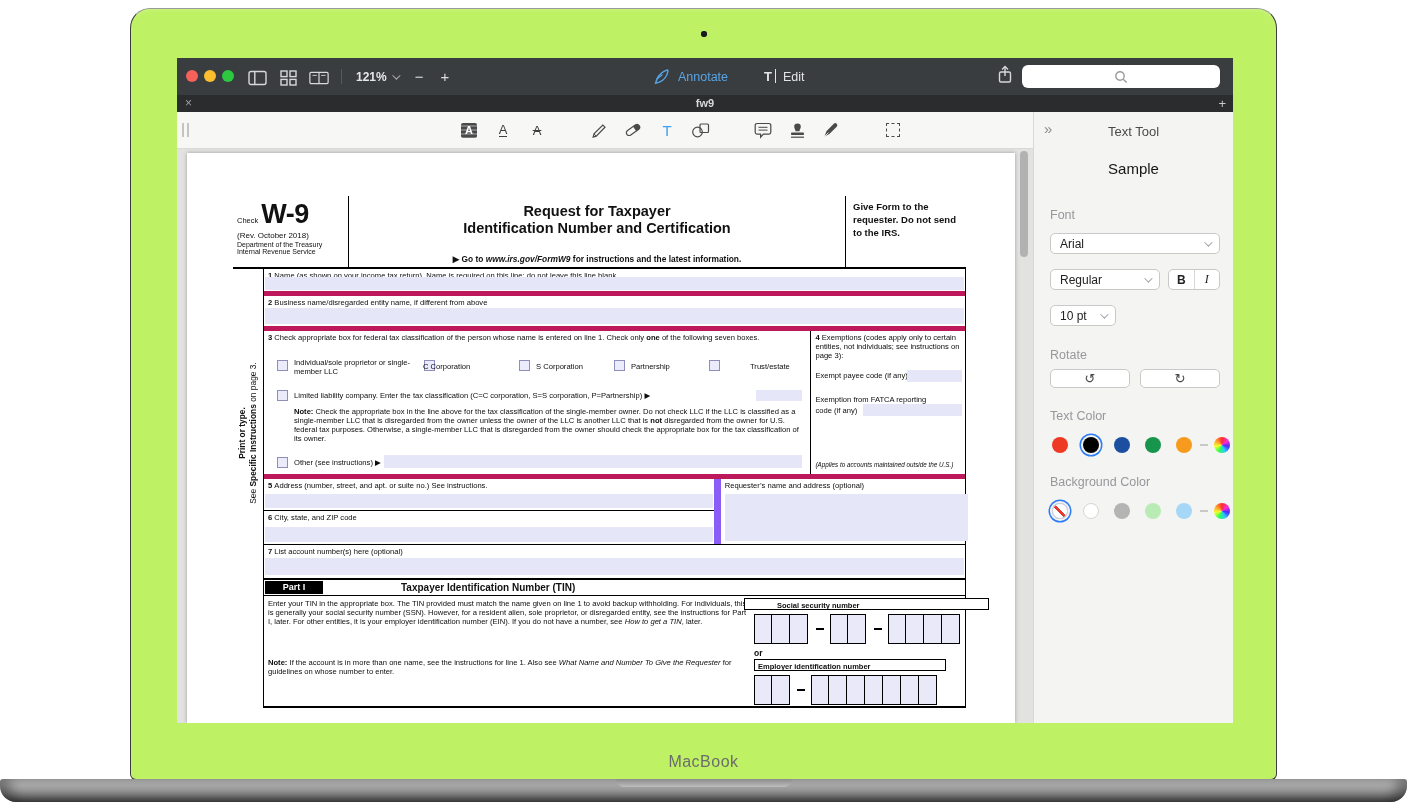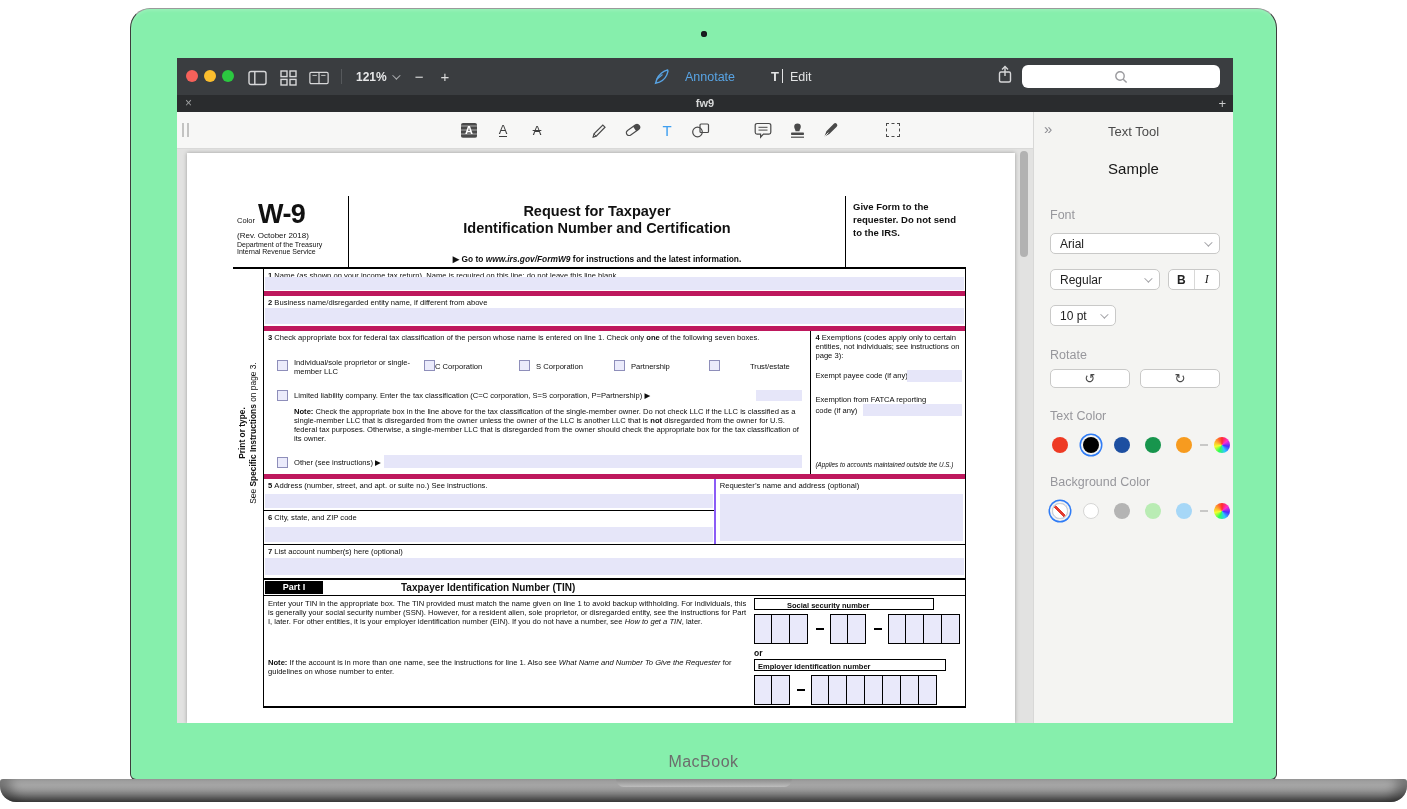--- a/index.html
+++ b/index.html
@@ -2,21 +2,21 @@
 <html><head>
 <meta charset="utf-8">
 <style>
   * { margin:0; padding:0; box-sizing:border-box; }
   html,body { background:#fff; }
   body { font-family:"Liberation Sans", sans-serif; }
   .stage { position:relative; width:1407px; height:809px; background:#fff; overflow:hidden; }
 
   
   .screen { position:absolute; left:130px; top:8px; width:1147px; height:772px;
-    background:#86efac; border-radius:20px 20px 6px 6px;
+    background:#bef264; border-radius:20px 20px 6px 6px;
     border:1px solid #3c3c3c; border-top-color:#9a9a9a;
     box-shadow: inset 0 2px 3px rgba(255,255,255,.15); }
   .camera { position:absolute; left:50%; top:22px; width:6px; height:6px; margin-left:-3px;
     border-radius:50%; background:#1b1f24; box-shadow:0 0 2px #000 inset; }
   .brand { position:absolute; left:0; right:0; top:744px; text-align:center;
     color:#6c6c6c; font-size:16px; letter-spacing:.5px; }
   .base { position:absolute; left:0; top:779px; width:1407px; height:23px;
     border-radius:3px 3px 16px 16px;
     background:linear-gradient(180deg,#d9d9d9,#ababab 35%,#7d7d7d 70%,#525252);
     box-shadow: inset 10px 0 12px rgba(0,0,0,.35), inset -10px 0 12px rgba(0,0,0,.35); }
@@ -31,21 +31,21 @@
   .dot { position:absolute; top:12px; width:12px; height:12px; border-radius:50%; }
   .viewbtns { position:absolute; left:70px; top:9px; display:flex; gap:11px; align-items:center; }
   .viewbtns svg { display:block; }
   .tb-divider { position:absolute; left:164px; top:11px; width:1px; height:15px; background:#56595c; }
   .zoomgrp { position:absolute; left:179px; top:0; height:37px; display:flex; align-items:center; gap:5px;
     color:#e6e7e8; font-size:12px; font-weight:bold; }
   .chev { display:inline-block; width:6px; height:6px; border-right:1.5px solid #aeb0b2;
     border-bottom:1.5px solid #aeb0b2; transform:rotate(45deg) translateY(-2px); }
   .zminus,.zplus { color:#dcdddd; font-size:15px; font-weight:normal; margin-left:12px; cursor:default; }
   .modegrp { position:absolute; left:476px; top:0; height:37px; display:flex; align-items:center; gap:10px; }
-  .mode-annotate { display:flex; align-items:center; gap:15px; color:#58a4e4; font-size:12.5px; }
+  .mode-annotate { display:flex; align-items:center; gap:8px; color:#58a4e4; font-size:12.5px; }
   .mode-edit { display:flex; align-items:center; gap:7px; color:#e3e4e5; font-size:12.5px; margin-left:26px; }
   .editglyph { font-size:13px; font-weight:bold; color:#e3e4e5; position:relative; padding-right:4px; }
   .editglyph::after { content:""; position:absolute; right:0; top:0; width:1px; height:14px; background:#e3e4e5; }
   .sharebtn { position:absolute; left:820px; top:7px; }
   .searchfield { position:absolute; left:845px; top:7px; width:198px; height:23px; background:#fff;
     border-radius:6px; display:flex; align-items:center; justify-content:center; }
 
   
   .tabbar { position:absolute; left:0; top:37px; width:1056px; height:17px; background:#2a2c2e;
     color:#c9cacb; font-size:11px; }
@@ -117,21 +117,21 @@
   .fbox { position:absolute; left:76px; top:116px; width:703px; border-left:1px solid #000; border-right:1px solid #000; }
   .frow { position:relative; border-bottom:5px solid #be185d; }
   .flabel { padding:2px 0 0 4px; }
   .lav { position:absolute; background:#e6e6f9; }
   .cbx { position:absolute; width:11px; height:11px; background:#ebebfb; border:1px solid #8e8eba; }
   .r3 { display:flex; }
   .r3left { width:548px; position:relative; }
   .r3right { width:155px; border-left:1px solid #000; position:relative; }
   .r56 { display:flex; border-bottom:1px solid #000; }
   .r56left { width:451px; }
-  .r56right { width:252px; border-left:2px solid #8b5cf6; position:relative; }
+  .r56right { width:252px; border-left:7px solid #8b5cf6; position:relative; }
   .thickb { border-bottom:2.5px solid #000 !important; }
   .parthdr { display:flex; align-items:center; height:16px; border-bottom:1px solid #000; position:relative; }
   .pbadge { width:58px; height:13px; margin-left:1px; background:#000; color:#fff; font-size:9px;
     font-weight:bold; text-align:center; line-height:13px; }
   .ptitle { margin-left:78px; font-size:10px; font-weight:bold; }
   .tingroup { position:absolute; display:flex; }
   .tincell { width:18px; height:30px; background:#e9e9fa; border:1px solid #000; border-left:none; }
   .tincell:first-child { border-left:1px solid #000; }
   .tindash { position:absolute; width:8px; height:2px; background:#000; }
   .tinlabelbox { position:absolute; border:1px solid #000; background:#fff; font-size:7.5px;
@@ -285,21 +285,21 @@
               <span class="selbox"></span>
             </span>
         </div>
       </div>
 
       <div class="docarea">
         <div class="page">
 
           <div class="hdr">
             <div class="hdr-left">
-              <div><span class="formword">Color</span><span class="w9big">W-9</span></div>
+              <div><span class="formword">Check</span><span class="w9big">W-9</span></div>
               <div style="font-size:8px; margin-top:1px;">(Rev. October 2018)</div>
               <div style="font-size:7px; margin-top:1px;">Department of the Treasury</div>
               <div style="font-size:7px;">Internal Revenue Service</div>
             </div>
             <div class="hdr-mid">
               <div class="hdr-title">
                 <div>Request for Taxpayer</div>
                 <div>Identification Number and Certification</div>
               </div>
               <div class="hdr-goto"><span>▶ Go to </span><span class="i">www.irs.gov/FormW9</span><span> for instructions and the latest information.</span></div>
@@ -324,21 +324,21 @@
               <div class="lav" style="left:1px; right:1px; bottom:2px; height:16px;"></div>
             </div>
 
             <div class="frow r3 f7" style="height:148px;">
               <div class="r3left">
                 <div style="position:absolute; left:4px; top:2px; width:536px;"><span class="b">3</span>&nbsp;<span>Check appropriate box for federal tax classification of the person whose name is entered on line 1. Check only </span><span class="b">one</span><span> of the following seven boxes.</span></div>
 
                 <div class="cbx" style="left:13px; top:29px;"></div>
                 <div style="position:absolute; left:30px; top:27px; width:120px;">Individual/sole proprietor or single-member LLC</div>
                 <div class="cbx" style="left:160px; top:29px;"></div>
-                <div style="position:absolute; left:171px; top:31px;">C Corporation</div>
+                <div style="position:absolute; left:159px; top:31px;">C Corporation</div>
                 <div class="cbx" style="left:255px; top:29px;"></div>
                 <div style="position:absolute; left:272px; top:31px;">S Corporation</div>
                 <div class="cbx" style="left:350px; top:29px;"></div>
                 <div style="position:absolute; left:367px; top:31px;">Partnership</div>
                 <div class="cbx" style="left:445px; top:29px;"></div>
                 <div style="position:absolute; left:462px; top:31px;margin-left:24px;">Trust/estate</div>
 
                 <div class="cbx" style="left:13px; top:59px;"></div>
                 <div style="position:absolute; left:30px; top:60px; width:470px;">Limited liability company. Enter the tax classification (C=C corporation, S=S corporation, P=Partnership) ▶</div>
                 <div class="lav" style="left:492px; top:59px; width:46px; height:11px;"></div>
@@ -384,21 +384,21 @@
 
             <div class="parthdr">
               <div class="pbadge">Part I</div>
               <div class="ptitle">Taxpayer Identification Number (TIN)</div>
             </div>
 
             <div class="frow f7" style="height:112px; border-bottom:2.5px solid #000;">
               <div style="position:absolute; left:4px; top:3px; width:482px;"><span>Enter your TIN in the appropriate box. The TIN provided must match the name given on line 1 to avoid backup withholding. For individuals, this is generally your social security number (SSN). However, for a resident alien, sole proprietor, or disregarded entity, see the instructions for Part I, later. For other entities, it is your employer identification number (EIN). If you do not have a number, see </span><span class="i">How to get a TIN</span><span>, later.</span></div>
               <div style="position:absolute; left:4px; top:62px; width:482px;"><span class="b">Note:</span><span> If the account is in more than one name, see the instructions for line 1. Also see </span><span class="i">What Name and Number To Give the Requester</span><span> for guidelines on whose number to enter.</span></div>
 
-              <div class="tinlabelbox" style="left:490px; top:2px; width:180px;padding-left:32px;">Social security number</div>
+              <div class="tinlabelbox" style="left:480px; top:2px; width:245px;padding-left:32px;">Social security number</div>
               <div class="tingroup" style="left:490px; top:18px;">
                 <div class="tincell"></div>
                   <div class="tincell"></div>
                   <div class="tincell"></div>
               </div>
               <div class="tindash" style="left:552px; top:32px;"></div>
               <div class="tingroup" style="left:566px; top:18px;">
                 <div class="tincell"></div>
                   <div class="tincell"></div>
               </div>

